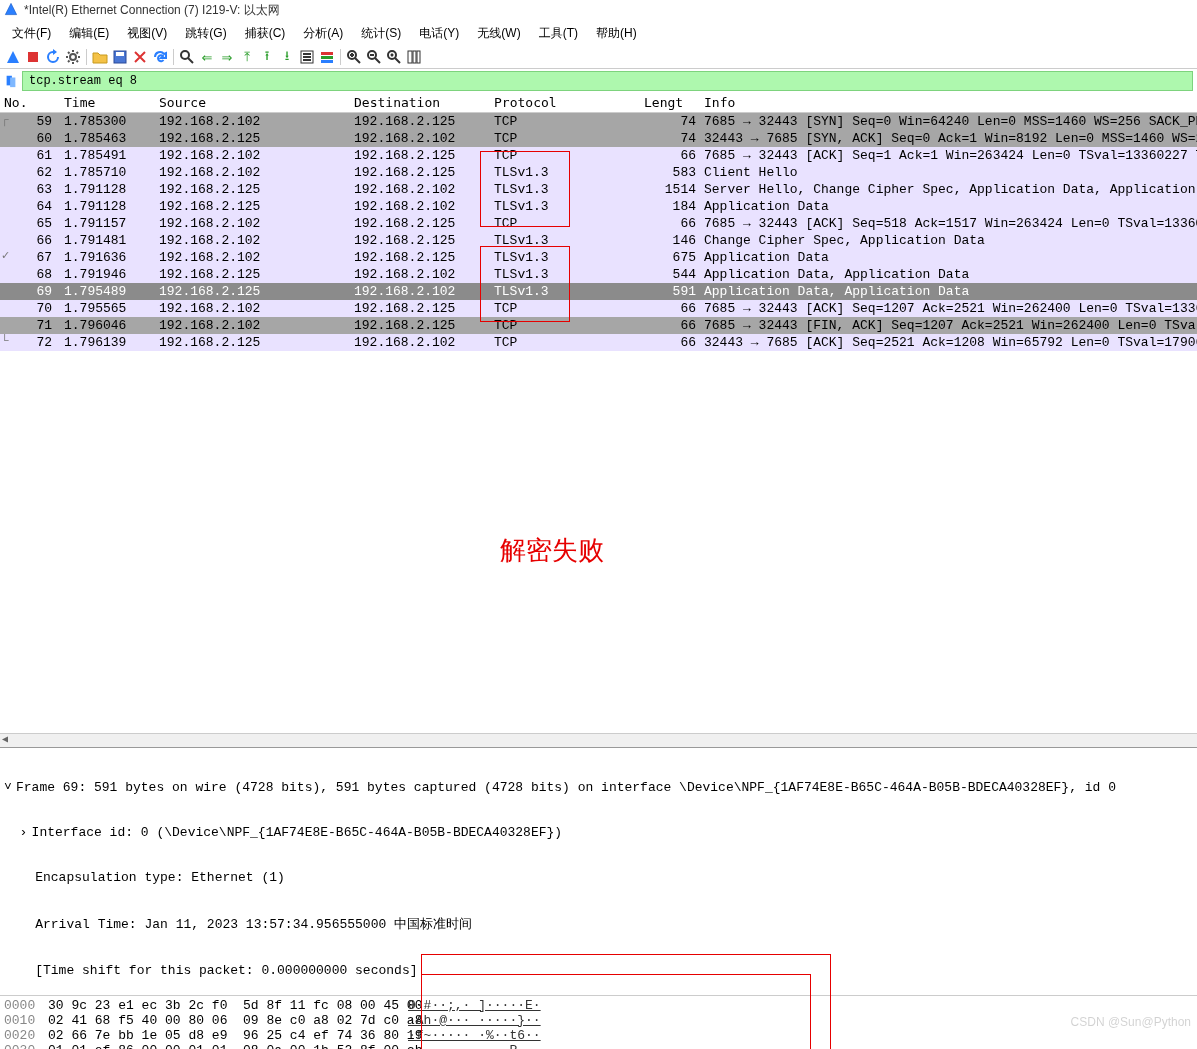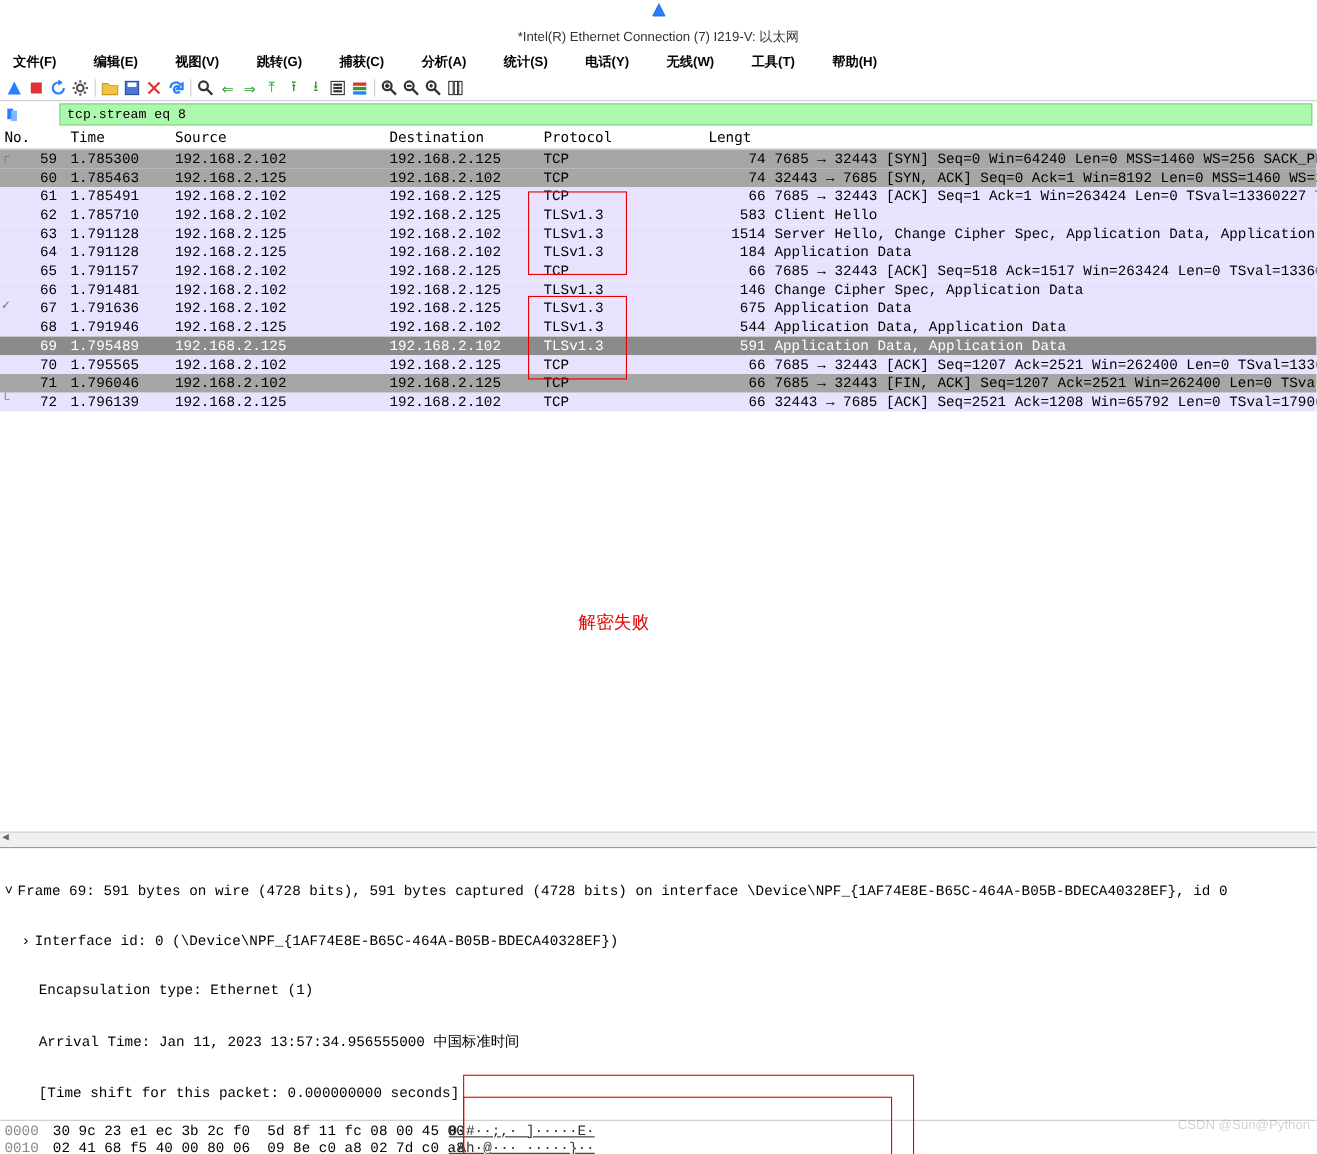--- a/index.html
+++ b/index.html
@@ -1,38 +1,38 @@
 <!DOCTYPE html>
 <html><head>
 <meta charset="utf-8">
 <style>
   * { box-sizing: border-box; margin: 0; padding: 0; }
   body { font-family: "Microsoft YaHei", Arial, sans-serif; font-size: 12px; background: #fff; color: #000; width: 1197px; }
-  .titlebar { display: flex; align-items: center; gap: 6px; padding: 2px 4px; flex-direction: column; }
+  .titlebar { display: flex; align-items: center; gap: 6px; padding: 2px 4px; }
   .titlebar svg { width: 14px; height: 14px; }
   .titlebar-text { font-size: 12px; color: #333; }
-  .menubar { display: flex; gap: 18px; padding: 2px 4px; font-weight: bold; }
+  .menubar { display: flex; gap: 2px; padding: 2px 4px; }
   .menubar-item { padding: 2px 8px; font-size: 12px; color: #000; cursor: default; }
   .toolbar { display: flex; align-items: center; gap: 2px; padding: 2px 4px; border-bottom: 1px solid #ccc; }
   .toolbar .tb-icon { width: 18px; height: 18px; display: inline-flex; align-items: center; justify-content: center; font-size: 13px; color: #333; }
   .toolbar .sep { width: 1px; height: 16px; background: #ccc; margin: 0 2px; }
   .filterbar { display: flex; align-items: center; padding: 2px 4px; gap: 4px; }
   .filterbar .bm-icon { width: 14px; height: 14px; display:inline-flex; align-items:center; justify-content:center;}
-  .filter-input { flex: 1; background: #aef8ae; border: 1px solid #7dd37d; padding: 2px 6px; font-family: Consolas, Monaco, "Courier New", monospace; font-size: 12px; color: #000; margin-left: 32px; }
+  .filter-input { flex: 1; background: #aef8ae; border: 1px solid #7dd37d; padding: 2px 6px; font-family: Consolas, Monaco, "Courier New", monospace; font-size: 12px; color: #000; }
   .packet-list { font-family: Consolas, Monaco, "Courier New", monospace; font-size: 13px; }
   .packet-header { display: grid; grid-template-columns: 60px 95px 195px 140px 150px 60px 1fr; border-bottom: 1px solid #ccc; background: #fff; color:#000; }
   .packet-header div { padding: 2px 4px; white-space: nowrap; font-family: Consolas, Monaco, monospace; }
   .packet-row { display: grid; grid-template-columns: 60px 95px 195px 140px 150px 60px 1fr; align-items: center; }
   .packet-row div.cell { padding: 1px 4px; white-space: nowrap; overflow: hidden; }
   .packet-row .len { text-align: right; padding-right: 8px; }
   .c-gray { background: #a6a6a6; color:#000; }
   .c-blue { background: #e9e2ff; color:#000; }
   .c-sel  { background: #8b8b8b; color: #fff; }
   .packet-body-wrap { position: relative; }
-  .overlay-text { position: absolute; font-size: 16px; color: #e60000; font-family: "Microsoft YaHei", sans-serif; margin-left: 26px; }
+  .overlay-text { position: absolute; font-size: 26px; color: #e60000; font-family: "Microsoft YaHei", sans-serif; }
   .scrollbar-h { height: 14px; background: #f0f0f0; border-top: 1px solid #ccc; position:relative; }
   .scrollbar-h::after { content:"◀"; position:absolute; left:2px; top:-1px; font-size:10px; color:#666;}
   .details-pane { border-top: 1px solid #999; font-family: Consolas, Monaco, "Courier New", monospace; font-size: 13px; padding: 2px 0; white-space: pre; }
   .details-line { padding: 0 4px; }
   .expander { display:inline-block; width: 12px; }
   .hex-pane { border-top: 1px solid #ccc; font-family: Consolas, Monaco, "Courier New", monospace; font-size: 13px; padding: 2px 0; position:relative; }
   .hex-row { display: flex; gap: 0; padding: 0 4px; }
   .hex-offset { width: 44px; color: #888; }
   .hex-bytes { width: 360px; white-space: pre; }
   .hex-ascii { flex: 1; white-space: pre; color:#333;text-decoration:underline;}
@@ -178,20 +178,21 @@
 </div>
 
 <div class="packet-list">
   <div class="packet-header">
     <div>No.</div>
     <div>Time</div>
     <div>Source</div>
     <div>Destination</div>
     <div>Protocol</div>
     <div>Lengt</div>
+    <div>Info</div>
   </div>
   <div class="packet-body-wrap" id="packet-body" style="height:620px;">
 
     <div class="red-box-sm" style="left:480px; top:38px; width:90px; height:76px;"></div>
     <div class="red-box-sm" style="left:480px; top:133px; width:90px; height:76px;"></div>
     <div class="overlay-text" style="left:500px; top:420px;">解密失败</div>
   <div class="packet-row c-gray">
         <div class="cell no-cell"><span class="row-marker">┌</span>59</div>
         <div class="cell ">1.785300</div>
         <div class="cell ">192.168.2.102</div>

